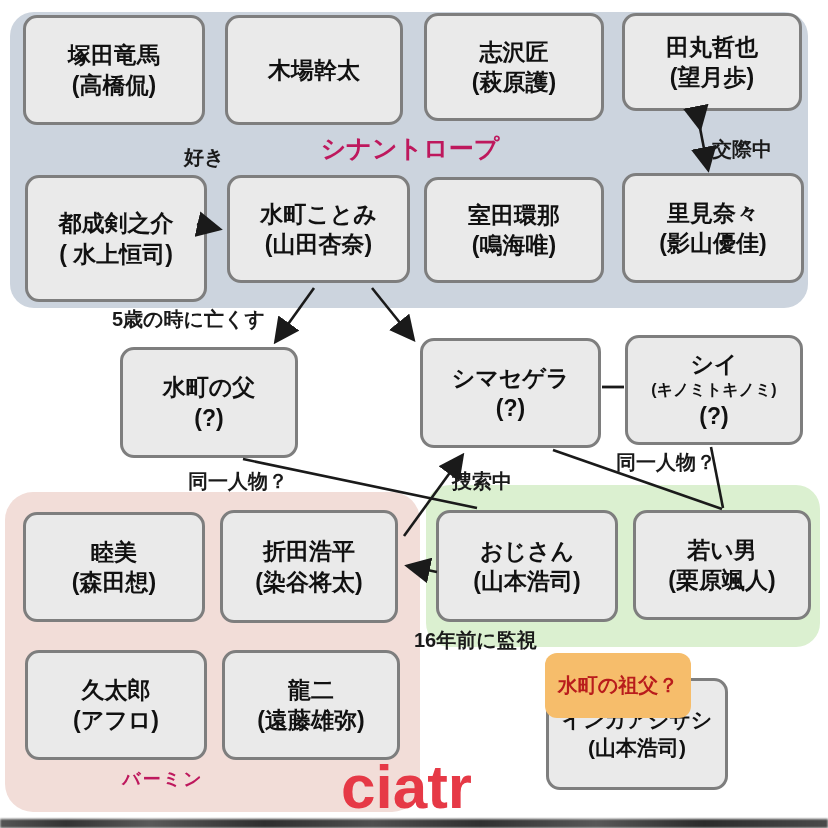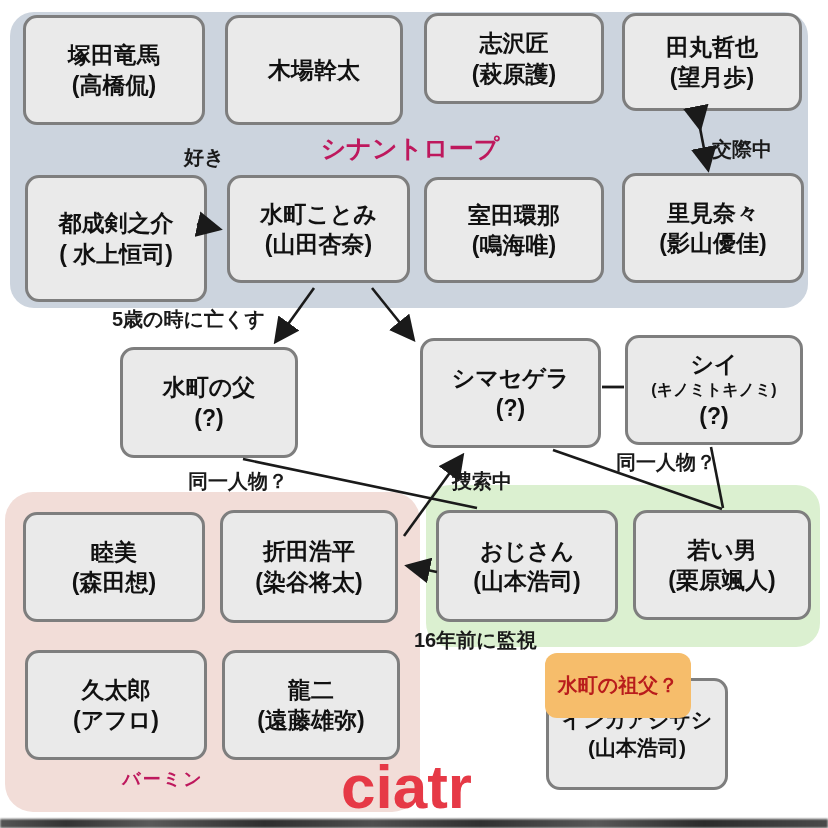--- a/index.html
+++ b/index.html
@@ -66,21 +66,21 @@
     <line x1="437" y1="572" x2="408" y2="566" stroke="#1a1a1a" stroke-width="2.6" marker-end="url(#ah)"></line>
   </svg>
 
   <div class="cbox" style="left:23px;top:15px;width:182px;height:110px">
     <div class="cname">塚田竜馬</div>
     <div class="cactor">(高橋侃)</div>
   </div>
   <div class="cbox" style="left:225px;top:15px;width:178px;height:110px">
     <div class="cname">木場幹太</div>
   </div>
-  <div class="cbox" style="left:424px;top:13px;width:180px;height:91px">
+  <div class="cbox" style="left:424px;top:13px;width:180px;height:108px">
     <div class="cname">志沢匠</div>
     <div class="cactor">(萩原護)</div>
   </div>
   <div class="cbox" style="left:622px;top:13px;width:180px;height:98px">
     <div class="cname">田丸哲也</div>
     <div class="cactor">(望月歩)</div>
   </div>
 
   <div class="cbox" style="left:25px;top:175px;width:182px;height:127px">
     <div class="cname">都成剣之介</div>

